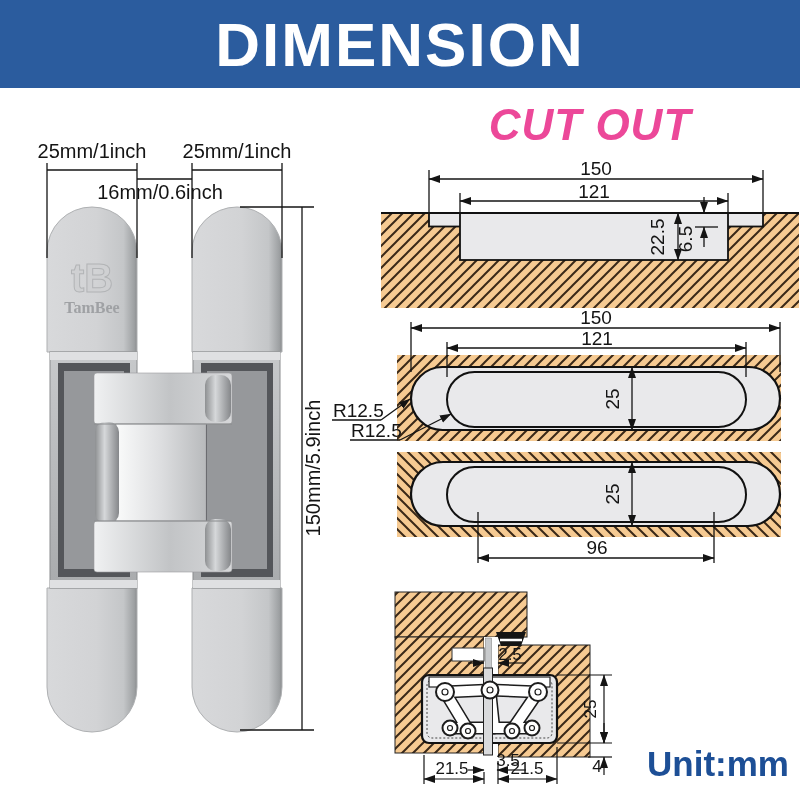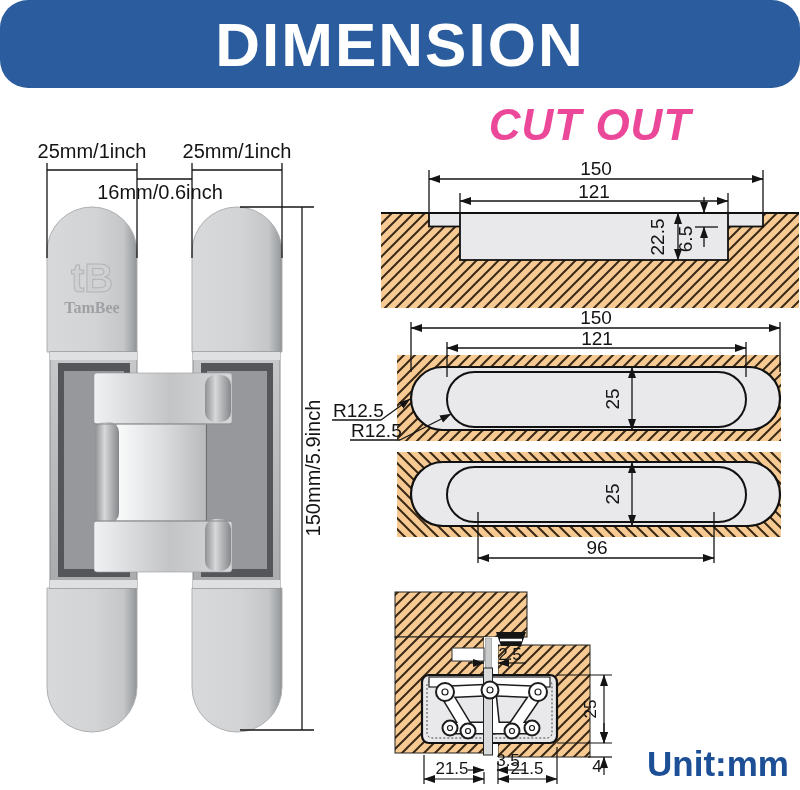--- a/index.html
+++ b/index.html
@@ -1,18 +1,18 @@
 <!DOCTYPE html>
 <html><head>
 <meta charset="utf-8">
 <style>
   html,body{margin:0;padding:0;background:#ffffff;}
   body{width:800px;height:790px;position:relative;overflow:hidden;
        font-family:"Liberation Sans",sans-serif;}
-  .abs{position:absolute;border-radius:28px;}
+  .abs{position:absolute;}
   #header{left:0;top:0;width:800px;height:88px;background:#2b5c9e;
           display:flex;align-items:center;justify-content:center;}
   #header h1{margin:0;color:#ffffff;font-size:62px;font-weight:700;
              letter-spacing:2px;font-family:"Liberation Sans",sans-serif;}
   #cutout-heading{left:380px;top:100px;width:420px;text-align:center;
                   font-size:44px;font-weight:700;color:#ec4899;letter-spacing:1px;font-style:italic;}
   #unit-label{left:647px;top:744px;font-size:35px;font-weight:700;
               color:#1d4f96;white-space:nowrap;}
   svg{position:absolute;display:block;}
   text{font-family:"Liberation Sans",sans-serif;fill:#141414;}

